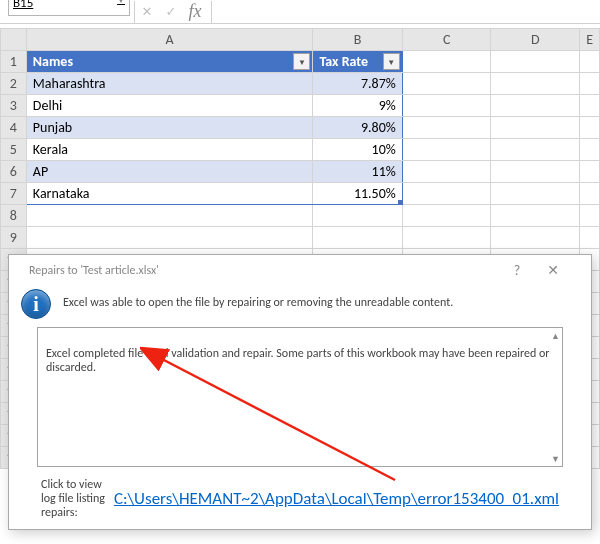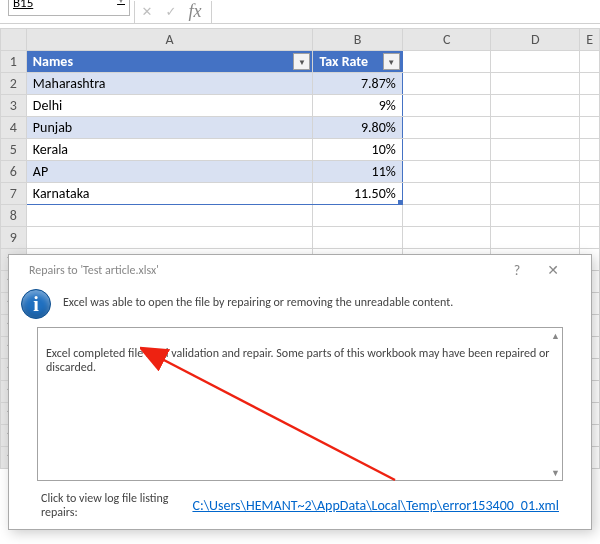--- a/index.html
+++ b/index.html
@@ -42,21 +42,21 @@
   .dlg-title { height: 30px; display: flex; align-items: center; padding: 0 20px; color: #888; font-size: 12px; }
   .dlg-title .sp { flex: 1; }
   .dlg-title .hb, .dlg-title .xb { width: 36px; text-align: center; color: #888; font-size: 14px; }
   .dlg-msg { display: flex; align-items: flex-start; padding: 4px 12px 8px 12px; gap: 12px; }
   .info-icon { width: 30px; height: 30px; border-radius: 50%; background: #2070c0; color: #fff; display: flex; align-items: center; justify-content: center; font-weight: 700; font-family: Georgia, serif; font-size: 20px; border: 1px solid #105090; box-shadow: inset 0 4px 6px rgba(255,255,255,.4), inset 0 -4px 6px rgba(0,0,0,.2); }
   .dlg-msg-text { padding-top: 6px; color: #444; }
   .dlg-body { margin: 0 28px; flex: 1; border: 1px solid #a3a3a3; background: #fff; padding: 18px 8px; color: #444; position: relative; overflow: hidden; }
   .dlg-body .sc-up { position: absolute; right: 2px; top: 2px; font-size: 9px; color: #888; }
   .dlg-body .sc-dn { position: absolute; right: 2px; bottom: 2px; font-size: 9px; color: #888; }
   .dlg-foot { padding: 10px 32px; display: flex; align-items: center; gap: 6px; }
-  .dlg-link { color: #0066cc; text-decoration: underline; font-size: 14px; }
+  .dlg-link { color: #0066cc; text-decoration: underline; font-size: 17px; }
   .dlg-foot-label { color: #444; font-size: 12px; }
   .dlg-btns { padding: 0 16px 14px 0; display: flex; justify-content: flex-end; }
   .close-btn { min-width: 86px; height: 24px; border: 1px solid #0a64ad; background: #e1e1e1; box-shadow: 0 0 0 1px #7eb4e0; font-size: 12px; padding: 0 14px; }
   .close-btn .u { text-decoration: underline; }
 
   
   .arrow-svg { position: absolute; left: 140px; top: 340px; pointer-events: none; }
 </style>
 </head>
 <body>

